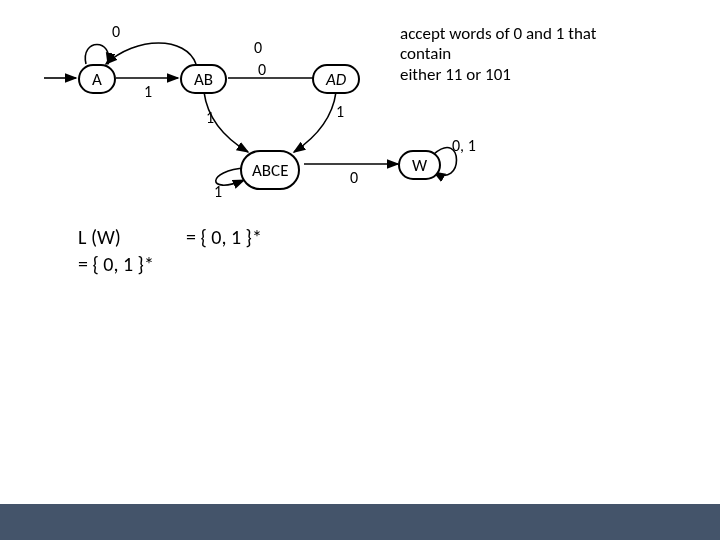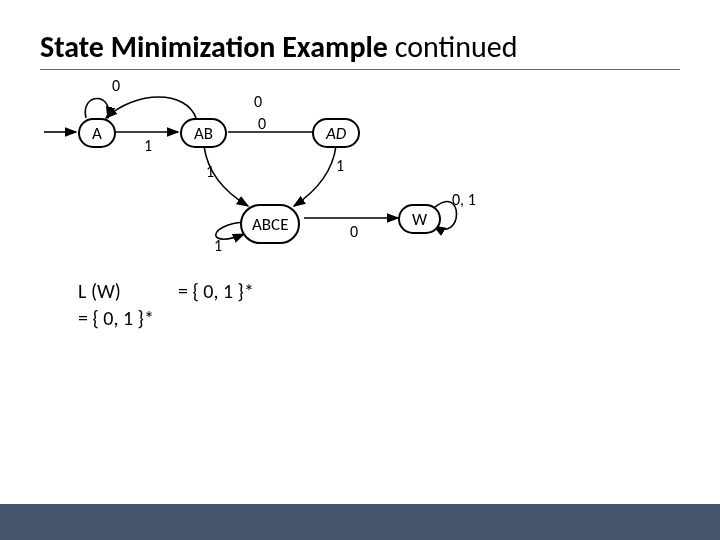--- a/index.html
+++ b/index.html
@@ -66,42 +66,41 @@
     left: 0; top: 0;
     width: 600px; height: 180px;
     overflow: visible;
   }
   .bodytext {
     font-size: 20px;
     line-height: 1.35;
     margin-top: 12px;
   }
   .question { margin-top: 14px; }
-  .indent1 { margin-left: 38px; }
+  .indent1 { margin-left: 38px; gap: 8px; }
   .footer-band {
     position: absolute;
     left: 0; bottom: 0;
     width: 720px; height: 36px;
     background: #44546a;
   }
   .eqrow { display: flex; }
   .eqrow .lhs { width: 100px; }
   .eqrow .rhs { }
 </style>
 </head>
 <body>
 
 <div class="slide">
-  <div class="title-wrap">
-    <span class="title">
-      <span class="bold">State Minimization Example</span><span class="cont"> continued</span>
-    </span>
-  </div>
 
   <div class="diagram">
+    <div class="accept">
+      <div>accept words of 0 and 1 that contain</div>
+      <div>either 11 or 101</div>
+    </div>
 
     <svg class="arrows">
       <defs>
         <marker id="ah" markerWidth="8" markerHeight="8" refX="7" refY="3" orient="auto">
           <path d="M0,0 L8,3 L0,6 Z" fill="#000"></path>
         </marker>
       </defs>
 
       <line x1="8" y1="48" x2="40" y2="48" stroke="#000" stroke-width="1.6" marker-end="url(#ah)"></line>
 

